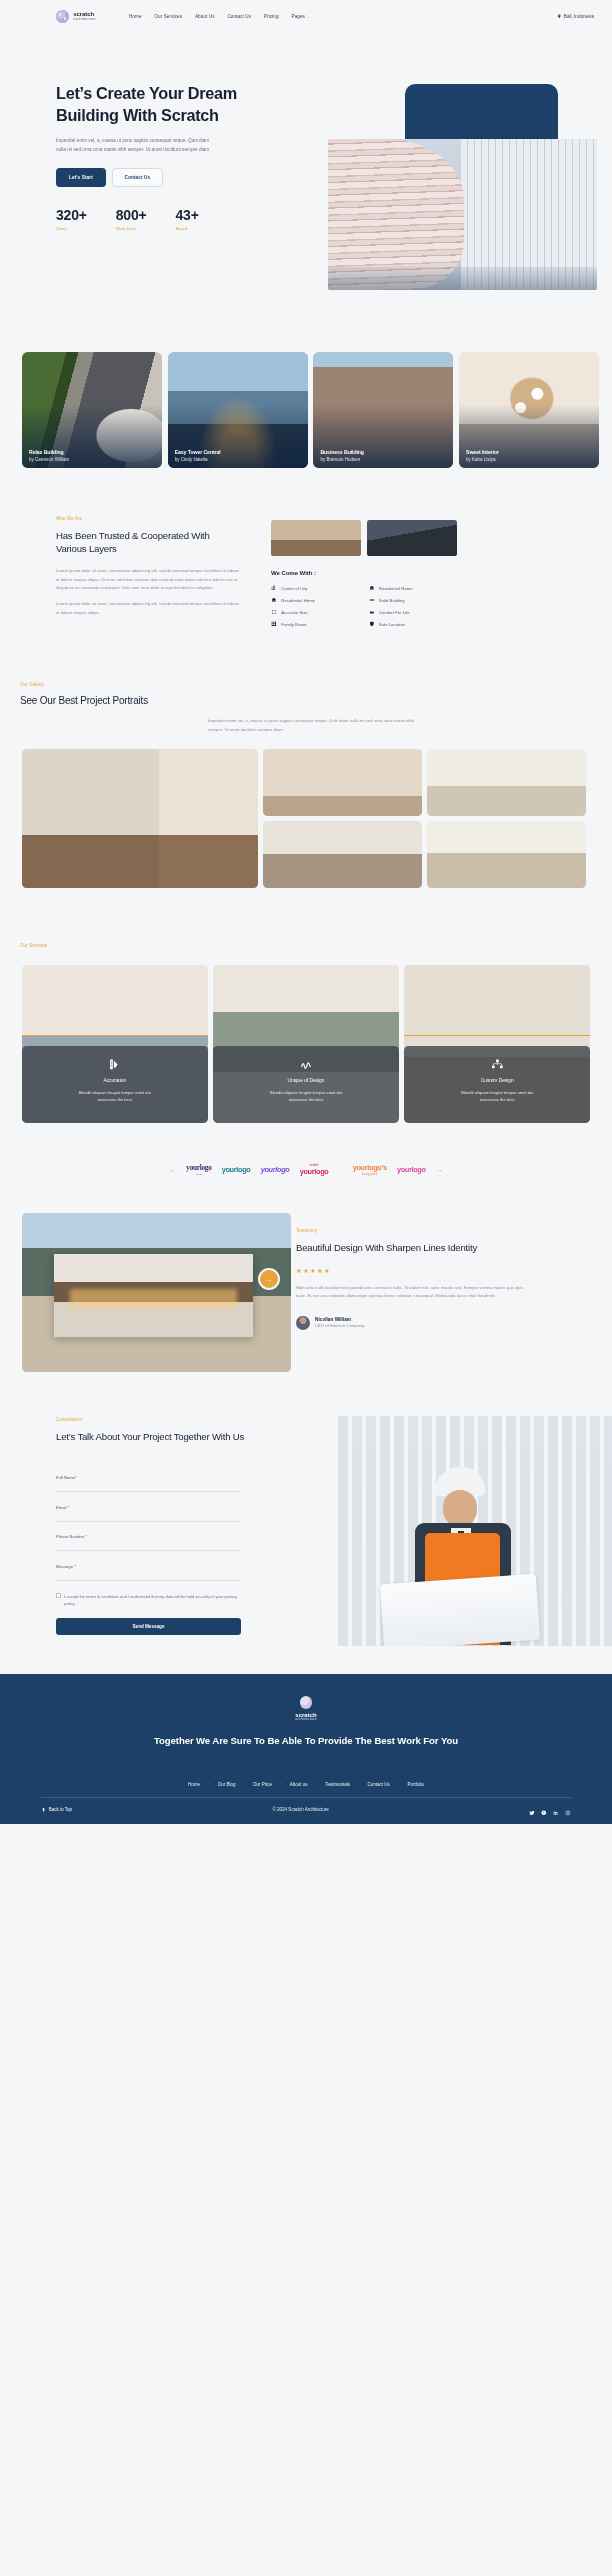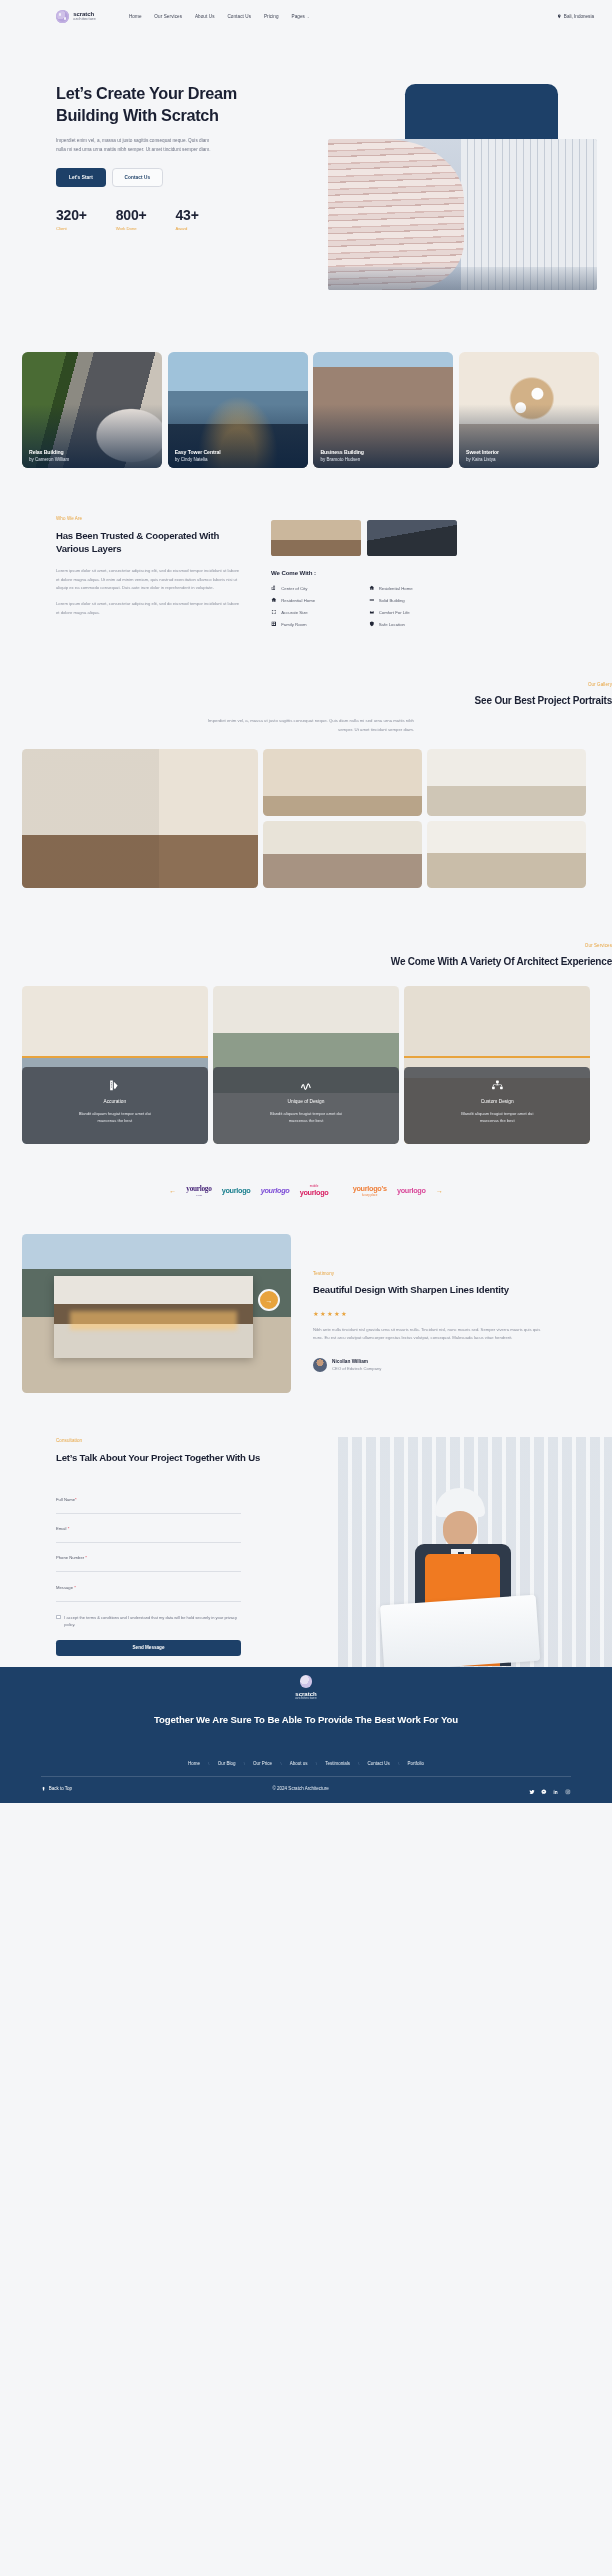--- a/index.html
+++ b/index.html
@@ -130,21 +130,21 @@
   .img-sweet {
     background:
       radial-gradient(circle at 56% 36%, #fdfdfd 0 5%, rgba(253,253,253,0) 6%),
       radial-gradient(circle at 44% 48%, #fdfdfd 0 5%, rgba(253,253,253,0) 6%),
       radial-gradient(ellipse at 52% 40%, #d2b187 0 20%, rgba(210,177,135,0) 22%),
       linear-gradient(180deg,#efe7dc 0 62%, #b9aa9c 62% 100%);
   }
 
   
   .eyebrow { font-size: 4.5px; color: #e8a33d; letter-spacing: 0.1px; }
-  .h2 { font-size: 9.6px; font-weight: 700; line-height: 1.42; letter-spacing: -0.2px; color:#1b2033;}
+  .h2 { font-size: 9.6px; font-weight: 400; line-height: 1.42; letter-spacing: -0.2px; color:#1b2033;}
 
   
   .who { display: flex; padding: 48px 56px 0 56px; gap: 29px; }
   .who-left { width: 186px; }
   .who-left .h2 { margin-top: 7.7px; }
   .who-left p {
     font-size: 4.2px; line-height: 2.0; color: #8a8f9c; margin-top: 11.5px;
   }
   .who-left p + p { margin-top: 7.7px; }
   .who-right { width: 186px; padding-top: 3.8px; }
@@ -156,21 +156,21 @@
       repeating-linear-gradient(90deg, rgba(255,255,255,.18) 0 5.1px, rgba(0,0,0,.10) 5.1px 10.2px);
   }
   .wp2 { background: linear-gradient(170deg,#4c5564 0 40%, #2a3038 40% 100%); }
   .cw-title { font-size: 6.1px; font-weight: 700; margin-top: 13.4px; letter-spacing:-0.1px;}
   .cw-grid { display: grid; grid-template-columns: 1fr 1fr; gap: 6.4px 9px; margin-top: 9px; }
   .cw-item { display: flex; align-items: center; gap: 4.5px; }
   .cw-item svg { flex: 0 0 5.7px; }
   .cw-item span { font-size: 4.3px; color: #585d6c; }
 
   
-  .center-head { text-align: right; padding: 55px 0 0; }
+  .center-head { text-align: left; padding: 55px 0 0; margin-left: 20px; }
   .center-head .h2 { margin-top: 7px; font-size: 10px;}
   .center-head .sub {
     font-size: 4.3px; line-height: 1.95; color: #8a8f9c; margin: 9px auto 0; width: 216px;
   }
   .gallery { padding: 15.3px 22px 0; display: flex; gap: 5.1px; }
   .g-big { width: 236px; height: 139px; border-radius: 4.5px; overflow:hidden; }
   .g-col { display: flex; flex-direction: column; gap: 5.1px; }
   .g-sm { width: 159px; height: 67px; border-radius: 4.5px; overflow:hidden; }
   .g-mid { width: 159px; height: 67px; border-radius: 4.5px; overflow:hidden; }
   .gi1 {
@@ -207,21 +207,21 @@
   .lg { font-size: 7.3px; font-weight: 700; letter-spacing: -0.3px; position: relative; }
   .lg small { display:block; font-size:2.9px; font-weight:400; text-align:center; letter-spacing:0;}
   .lg1 { color: #4b2a7b; font-family:"Liberation Serif", serif; }
   .lg2 { color: #1a7f8e; }
   .lg3 { color: #7b4bd6; font-style: italic; }
   .lg4 { color: #d81f62; }
   .lg5 { color: #f0813c; margin-left: 14px; }
   .lg6 { color: #d94a9a; }
 
   
-  .testi { display: flex; padding: 37px 22px 0; gap: 22px; position: relative; align-items: center; }
+  .testi { display: flex; padding: 37px 22px 0; gap: 5px; position: relative; }
   .testi-photo {
     width: 269px; height: 159px; border-radius: 4.5px; overflow: hidden; position: relative;
     background: linear-gradient(180deg,#b9cfe0 0 22%, #5a6b62 22% 52%, #c8bca8 52% 100%);
   }
   .testi-photo .house {
     position:absolute; left:12%; top:26%; width:74%; height:52%;
     background: linear-gradient(180deg,#e8e4dd 0 34%, #6f5a44 34% 58%, #d9d3c8 58% 100%);
     box-shadow: 0 2.6px 9px rgba(0,0,0,.25);
   }
   .testi-photo .glow {
@@ -283,21 +283,21 @@
   .man .shirt { position:absolute; left:54px; top:61px; width:20.4px; height:45px; background:#eef1f4; }
   .man .tie { position:absolute; left:61px; top:64px; width:6.4px; height:38px; background:#233044; }
   .man .paper {
     position:absolute; left:-15.3px; top:112px; width:156px; height:66px;
     background: linear-gradient(180deg,#fbfcfd,#e9edf1);
     border-radius: 3.8px; transform: rotate(-4deg);
     box-shadow: 0 1.3px 5.1px rgba(0,0,0,.12);
   }
 
   
-  .footer { background: #1d4068; color: #fff; padding: 8px 0 0; }
+  .footer { background: #1d4068; color: #fff; padding: 22px 0 0; margin-top: 28px; }
   .f-brand { display: flex; flex-direction: column; align-items: center; gap: 3.2px; }
   .f-mark {
     width: 12.8px; height: 12.8px; border-radius: 50%;
     background: radial-gradient(circle at 35% 35%, #e6e1f2 0 40%, #cdc3e6 41% 100%);
   }
   .f-name { font-size: 6px; font-weight: 700; }
   .f-sub { font-size: 4.1px; color: #c4d1e0; margin-top: -1.9px;}
   .f-head {
     text-align: center; font-size: 9.6px; font-weight: 700; line-height: 1.56;
     margin-top: 12.8px; letter-spacing: -0.1px;
@@ -499,21 +499,20 @@
     <div class="g-mid gi4"></div>
   </div>
   <div class="g-col">
     <div class="g-sm gi3"></div>
     <div class="g-mid gi5"></div>
   </div>
 </div>
 
 <div class="center-head">
   <div class="eyebrow">Our Services</div>
-  <div class="h2">We Come With A Variety Of Architect Experience</div>
 </div>
 <div class="services">
   <div class="svc">
     <div class="img si1"></div>
     <div class="svc-bar"></div>
     <div class="panel">
       <svg class="ico" viewBox="0 0 24 24">
           <path fill="#fff" d="M4 3h5v18H4V3zm7 2l7 7-5 7-2-2V5z"></path>
           <circle cx="6.5" cy="7" r="1" fill="#5a5f68"></circle>
           <circle cx="6.5" cy="11" r="1" fill="#5a5f68"></circle>

